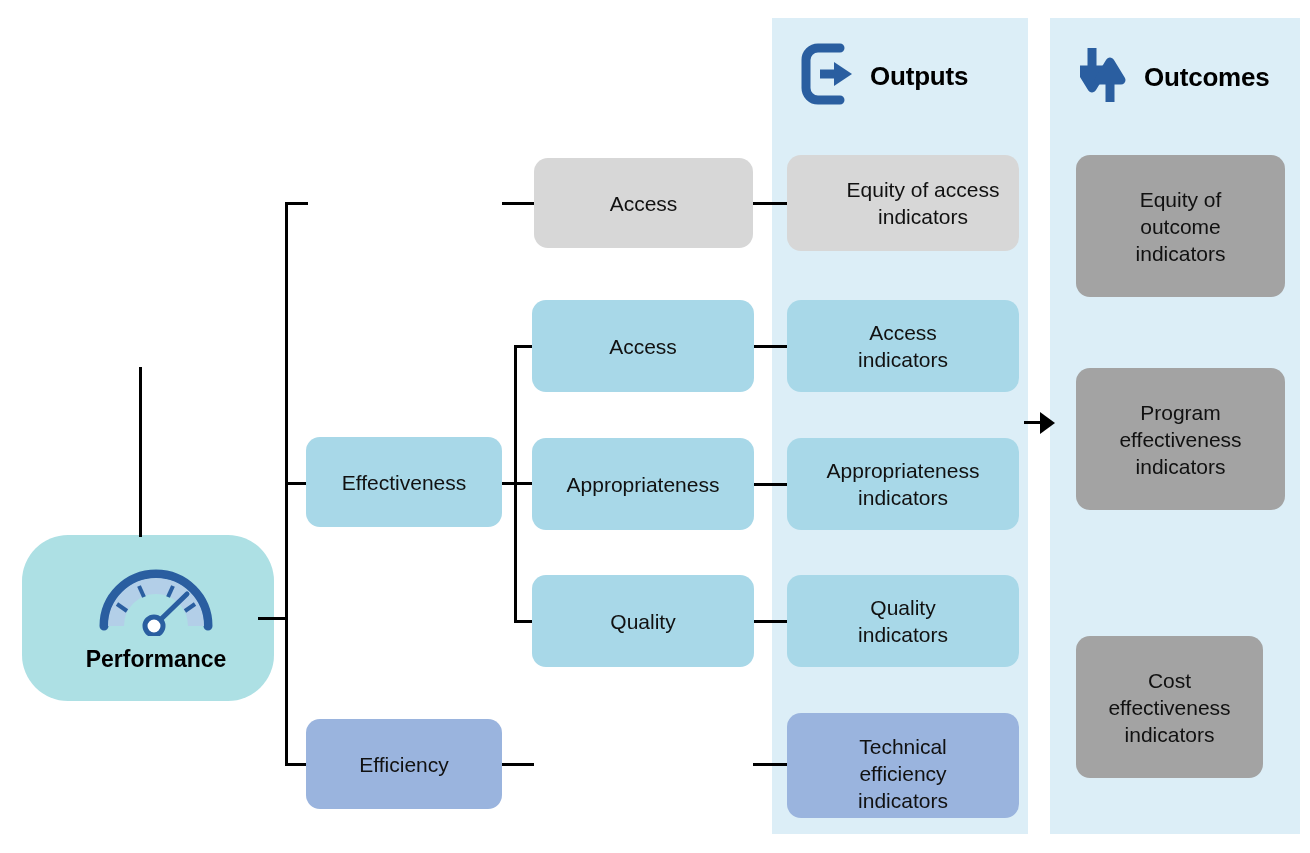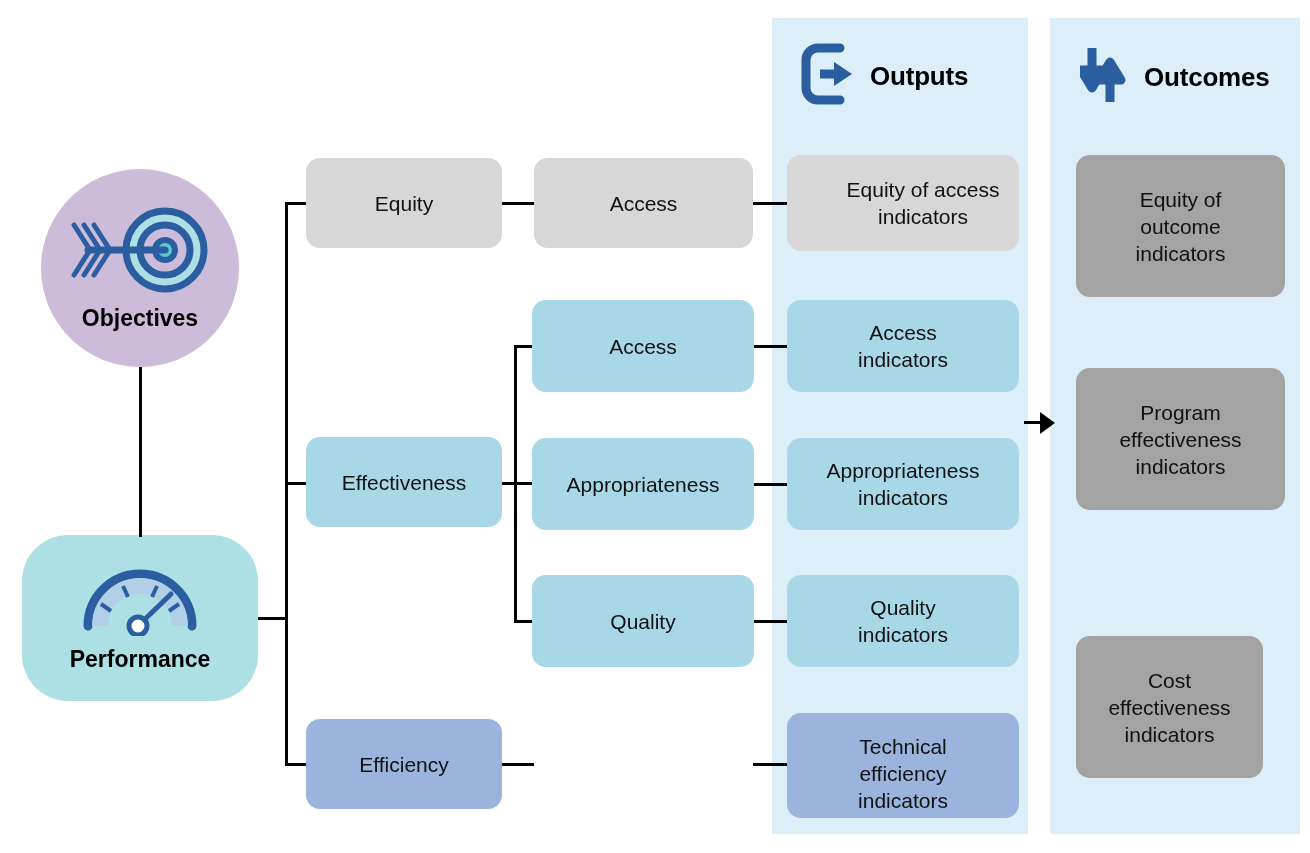--- a/index.html
+++ b/index.html
@@ -127,38 +127,22 @@
     <span style="display:block;">
       <svg width="56" height="64" viewBox="0 0 56 64">
         <path d="M40 6 H18 A12 12 0 0 0 6 18 V46 A12 12 0 0 0 18 58 H40" fill="none" stroke="#2a5ea0" stroke-width="9" stroke-linecap="round"></path>
         <path d="M20 32 H38" stroke="#2a5ea0" stroke-width="9" stroke-linecap="butt"></path>
         <path d="M34 20 L52 32 L34 44 Z" fill="#2a5ea0"></path>
       </svg>
     </span>
     <span class="ptitle">Outputs</span>
   </div>
 
-  <div class="root-circle" style="left:41px; top:169px; width:198px; height:198px;">
-    <span>
-      <svg width="152" height="90" viewBox="0 0 152 90">
-        <g stroke="#2a5ea0" stroke-width="5" fill="none" stroke-linecap="round">
-          <path d="M10 20 L26 45 L10 70"></path>
-          <path d="M20 20 L36 45 L20 70"></path>
-          <path d="M30 20 L46 45 L30 70"></path>
-        </g>
-        <circle cx="101" cy="45" r="39" fill="#ade0e4" stroke="#2a5ea0" stroke-width="7"></circle>
-        <circle cx="101" cy="45" r="25" fill="#cdbcd9" stroke="#2a5ea0" stroke-width="7"></circle>
-        <circle cx="101" cy="45" r="10" fill="#5ec8d0" stroke="#2a5ea0" stroke-width="6"></circle>
-        <path d="M24 45 L101 45" stroke="#2a5ea0" stroke-width="7" stroke-linecap="round"></path>
-      </svg>
-    </span>
-    <span class="root-label">Objectives</span>
-  </div>
-
-  <div class="root-rounded" style="left:22px; top:535px; width:236px; height:166px;">
+
+  <div class="root-rounded" style="left:22px; top:535px; width:236px; height:166px;padding-left:16px;">
     <span>
       <svg width="124" height="72" viewBox="0 0 124 72">
         <path d="M10 62 A52 52 0 0 1 114 62" fill="none" stroke="#2a5ea0" stroke-width="9" stroke-linecap="round"></path>
         <path d="M22 62 A40 40 0 0 1 102 62" fill="none" stroke="#b3cfe8" stroke-width="16"></path>
         <path d="M10 62 A52 52 0 0 1 114 62" fill="none" stroke="#2a5ea0" stroke-width="5"></path>
         <g stroke="#2a5ea0" stroke-width="4">
           <path d="M23 40 L33 47"></path>
           <path d="M45 22 L50 33"></path>
           <path d="M79 22 L74 33"></path>
           <path d="M101 40 L91 47"></path>
@@ -190,23 +174,20 @@
   <div class="hline" style="left:753px; top:345px; width:34px;"></div>
   <div class="hline" style="left:753px; top:483px; width:34px;"></div>
   <div class="hline" style="left:753px; top:620px; width:34px;"></div>
 
   <div class="hline" style="left:502px; top:763px; width:32px;"></div>
   <div class="hline" style="left:753px; top:763px; width:34px;"></div>
 
   <div class="hline" style="left:1024px; top:421px; width:22px;"></div>
   <div class="arrow-head" style="left:1040px; top:412px;"></div>
 
-  <div class="node grey" style="left:306px; top:158px; width:196px; height:90px;">
-    <span>Equity</span>
-  </div>
   <div class="node lblue" style="left:306px; top:437px; width:196px; height:90px;">
     <span>Effectiveness</span>
   </div>
   <div class="node peri" style="left:306px; top:719px; width:196px; height:90px;">
     <span>Efficiency</span>
   </div>
 
   <div class="node grey" style="left:534px; top:158px; width:219px; height:90px;">
     <span>Access</span>
   </div>

